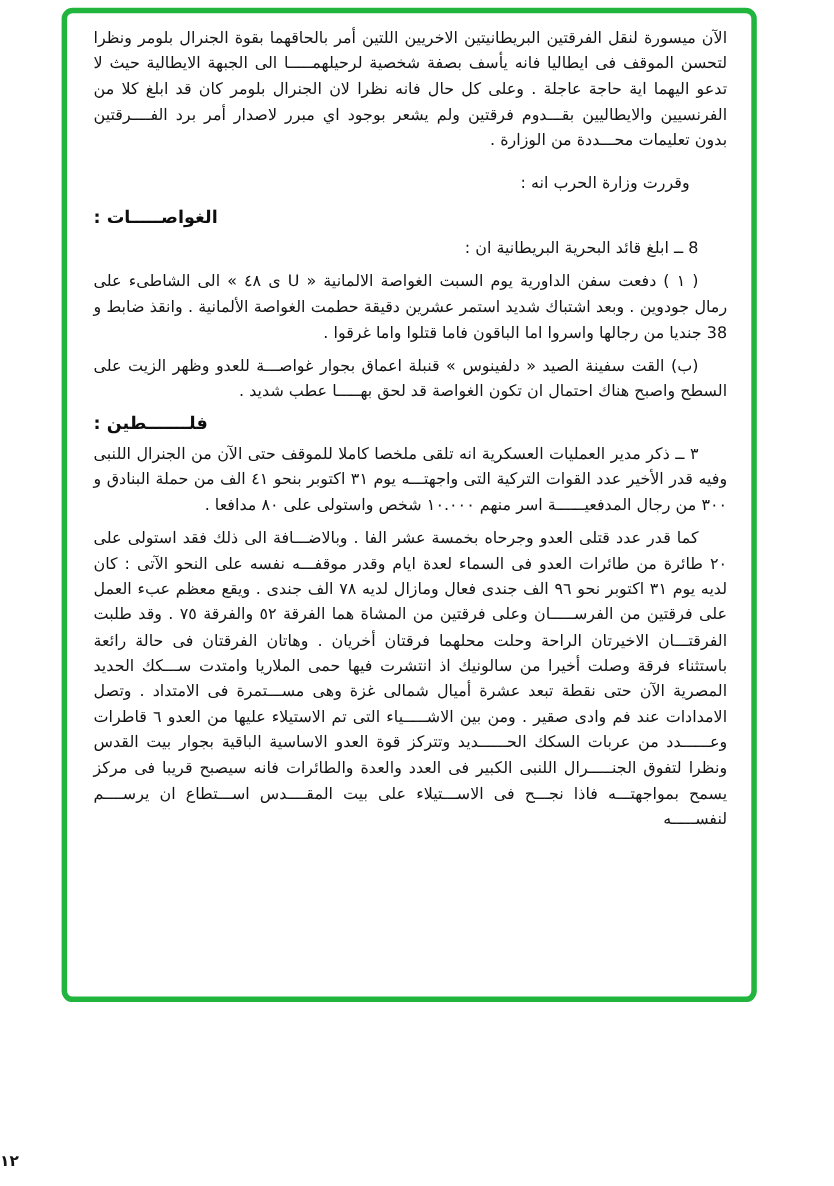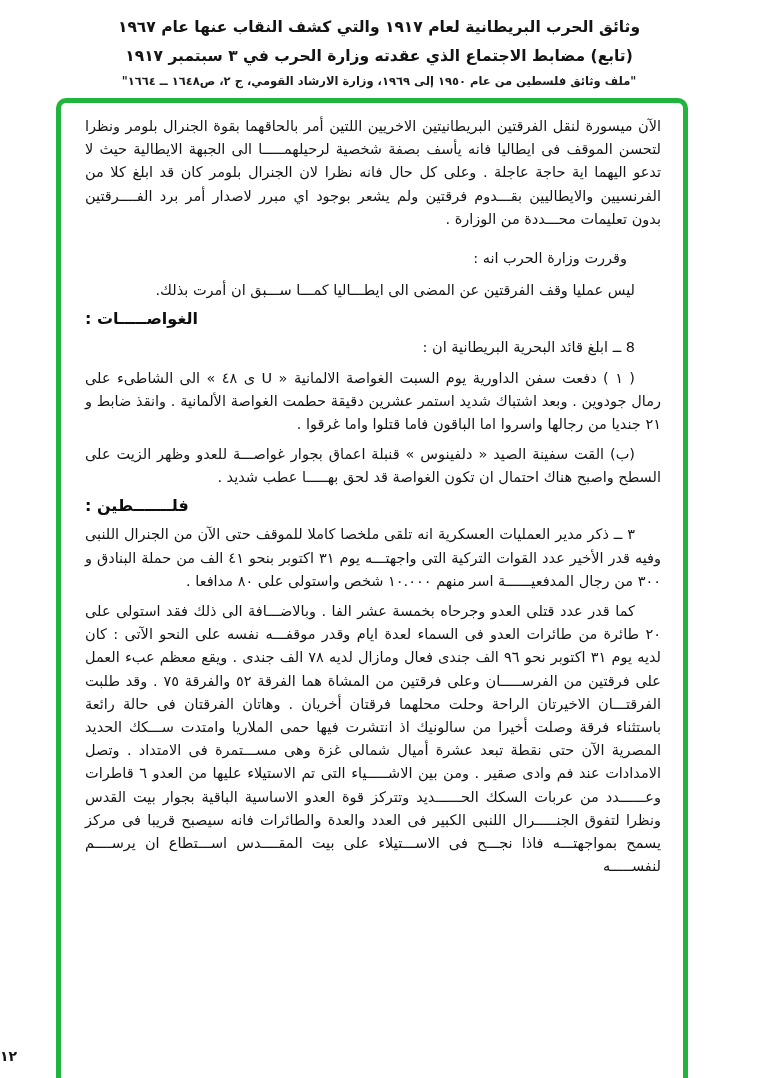--- a/index.html
+++ b/index.html
@@ -33,21 +33,21 @@
     font-size: 11.5px;
     font-weight: 700;
     line-height: 20px;
     color: #1c1c1c;
   }
   
   .green-frame {
     box-sizing: border-box;
     margin: 7px 70px 0 56px;
     width: 632px;
-    height: 1054px;
+    height: 904px;
     border: 5px solid #22b53e;
     border-radius: 10px;
     padding: 12px 22px 10px 24px;
     overflow: hidden;
     background: #ffffff;
   }
   .para {
     margin: 0 0 7px 0;
     font-size: 14.5px;
     line-height: 1.6;
@@ -76,33 +76,27 @@
     font-weight: 700;
     letter-spacing: 4px;
     color: #141414;
   }
 </style>
 </head>
 <body>
 
 <div class="page">
 
-  <header class="page-header">
-    <div class="hdr-line-1">وثائق الحرب البريطانية لعام ١٩١٧ والتي كشف النقاب عنها عام ١٩٦٧</div>
-    <div class="hdr-line-2">(تابع) مضابط الاجتماع الذي عقدته وزارة الحرب في ٣ سبتمبر ١٩١٧</div>
-    <div class="hdr-line-3">"ملف وثائق فلسطين من عام ١٩٥٠ إلى ١٩٦٩، وزارة الارشاد القومي، ج ٢، ص١٦٤٨ ــ ١٦٦٤"</div>
-  </header>
 
   <main class="green-frame">
     <p class="para">الآن ميسورة لنقل الفرقتين البريطانيتين الاخريين اللتين أمر بالحاقهما بقوة الجنرال بلومر ونظرا لتحسن الموقف فى ايطاليا فانه يأسف بصفة شخصية لرحيلهمـــــا الى الجبهة الايطالية حيث لا تدعو اليهما اية حاجة عاجلة . وعلى كل حال فانه نظرا لان الجنرال بلومر كان قد ابلغ كلا من الفرنسيين والايطاليين بقـــدوم فرقتين ولم يشعر بوجود اي مبرر لاصدار أمر برد الفــــرقتين بدون تعليمات محـــددة من الوزارة .</p>
     <p class="para intro">وقررت وزارة الحرب انه :</p>
-    <p class="para indent">ليس عمليا وقف الفرقتين عن المضى الى ايطـــاليا كمـــا ســـبق ان أمرت بذلك.</p>
     <h2 class="section-heading">الغواصـــــات :</h2>
     <p class="para indent">8 ــ ابلغ قائد البحرية البريطانية ان :</p>
-    <p class="para indent">( ١ ) دفعت سفن الداورية يوم السبت الغواصة الالمانية « U ى ٤٨ » الى الشاطىء على رمال جودوين . وبعد اشتباك شديد استمر عشرين دقيقة حطمت الغواصة الألمانية . وانقذ ضابط و ٢١ جنديا من رجالها واسروا اما الباقون فاما قتلوا واما غرقوا .</p>
+    <p class="para indent">( ١ ) دفعت سفن الداورية يوم السبت الغواصة الالمانية « U ى ٤٨ » الى الشاطىء على رمال جودوين . وبعد اشتباك شديد استمر عشرين دقيقة حطمت الغواصة الألمانية . وانقذ ضابط و 38 جنديا من رجالها واسروا اما الباقون فاما قتلوا واما غرقوا .</p>
     <p class="para indent">(ب) القت سفينة الصيد « دلفينوس » قنبلة اعماق بجوار غواصـــة للعدو وظهر الزيت على السطح واصبح هناك احتمال ان تكون الغواصة قد لحق بهـــــا عطب شديد .</p>
     <h2 class="section-heading">فلـــــــطين :</h2>
     <p class="para indent">٣ ــ ذكر مدير العمليات العسكرية انه تلقى ملخصا كاملا للموقف حتى الآن من الجنرال اللنبى وفيه قدر الأخير عدد القوات التركية التى واجهتـــه يوم ٣١ اكتوبر بنحو ٤١ الف من حملة البنادق و ٣٠٠ من رجال المدفعيــــــة اسر منهم ١٠.٠٠٠ شخص واستولى على ٨٠ مدافعا .</p>
     <p class="para indent">كما قدر عدد قتلى العدو وجرحاه بخمسة عشر الفا . وبالاضـــافة الى ذلك فقد استولى على ٢٠ طائرة من طائرات العدو فى السماء لعدة ايام وقدر موقفـــه نفسه على النحو الآتى : كان لديه يوم ٣١ اكتوبر نحو ٩٦ الف جندى فعال ومازال لديه ٧٨ الف جندى . ويقع معظم عبء العمل على فرقتين من الفرســـــان وعلى فرقتين من المشاة هما الفرقة ٥٢ والفرقة ٧٥ . وقد طلبت الفرقتـــان الاخيرتان الراحة وحلت محلهما فرقتان أخريان . وهاتان الفرقتان فى حالة رائعة باستثناء فرقة وصلت أخيرا من سالونيك اذ انتشرت فيها حمى الملاريا وامتدت ســـكك الحديد المصرية الآن حتى نقطة تبعد عشرة أميال شمالى غزة وهى مســـتمرة فى الامتداد . وتصل الامدادات عند فم وادى صقير . ومن بين الاشـــــياء التى تم الاستيلاء عليها من العدو ٦ قاطرات وعــــــدد من عربات السكك الحــــــديد وتتركز قوة العدو الاساسية الباقية بجوار بيت القدس ونظرا لتفوق الجنـــــرال اللنبى الكبير فى العدد والعدة والطائرات فانه سيصبح قريبا فى مركز يسمح بمواجهتـــه فاذا نجـــح فى الاســـتيلاء على بيت المقــــدس اســـتطاع ان يرســــم لنفســـــه</p>
   </main>
 
   <footer class="page-footer">
     <div class="page-number">١٢</div>
   </footer>
 

